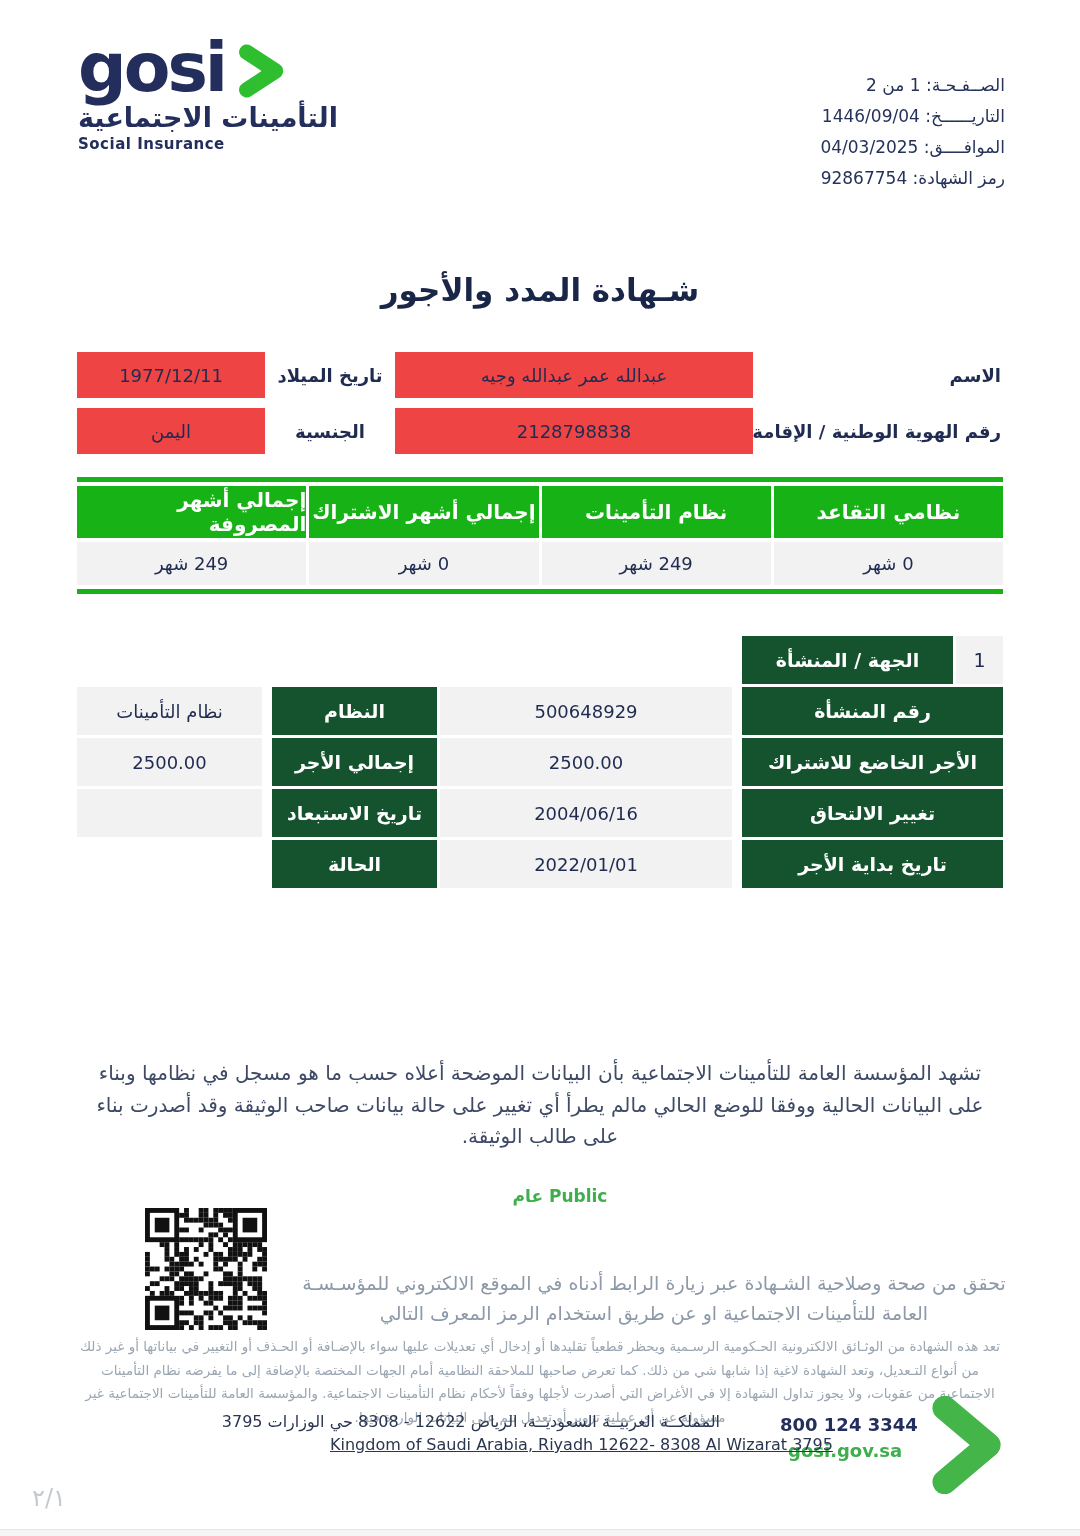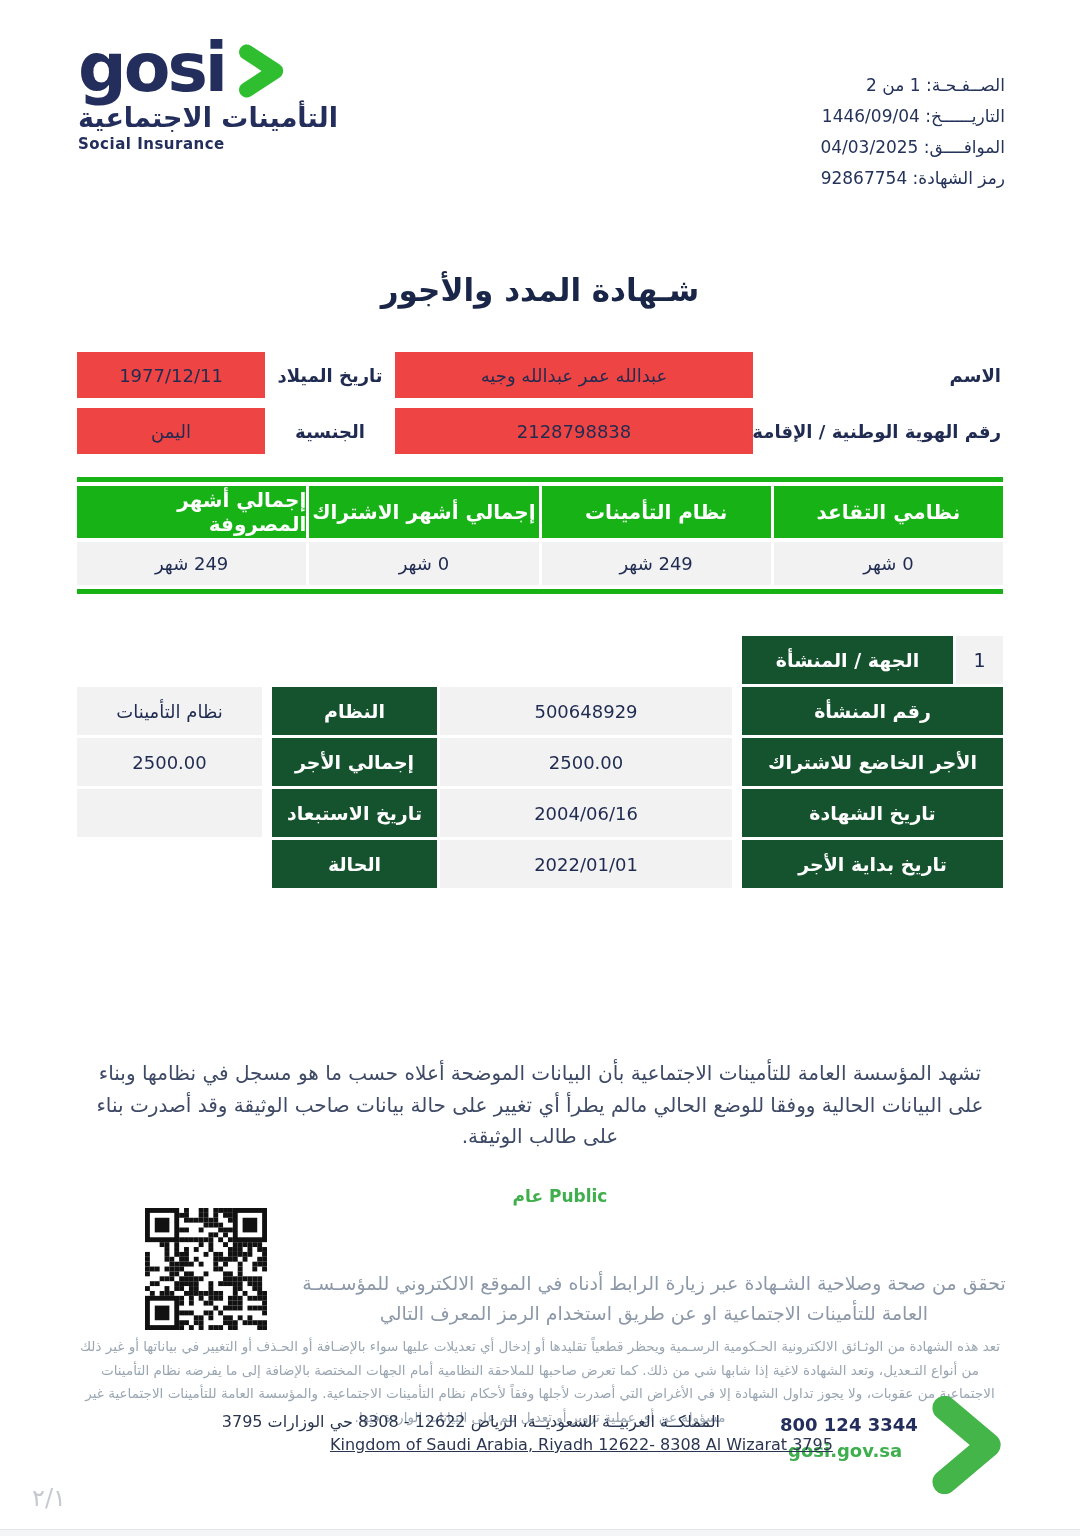--- a/index.html
+++ b/index.html
@@ -153,21 +153,21 @@
   </div>
 
   <div class="e-row cols4">
     <div class="e-label">الأجر الخاضع للاشتراك</div>
     <div class="e-value">2500.00</div>
     <div class="e-label">إجمالي الأجر</div>
     <div class="e-value">2500.00</div>
   </div>
 
   <div class="e-row cols4">
-    <div class="e-label">تاريخ الشهادة</div>
+    <div class="e-label">تغيير الالتحاق</div>
     <div class="e-value">2004/06/16</div>
     <div class="e-label">تاريخ الاستبعاد</div>
     <div class="e-value"></div>
   </div>
 
   <div class="e-row cols4">
     <div class="e-label">تاريخ بداية الأجر</div>
     <div class="e-value">2022/01/01</div>
     <div class="e-label">الحالة</div>
   </div>

